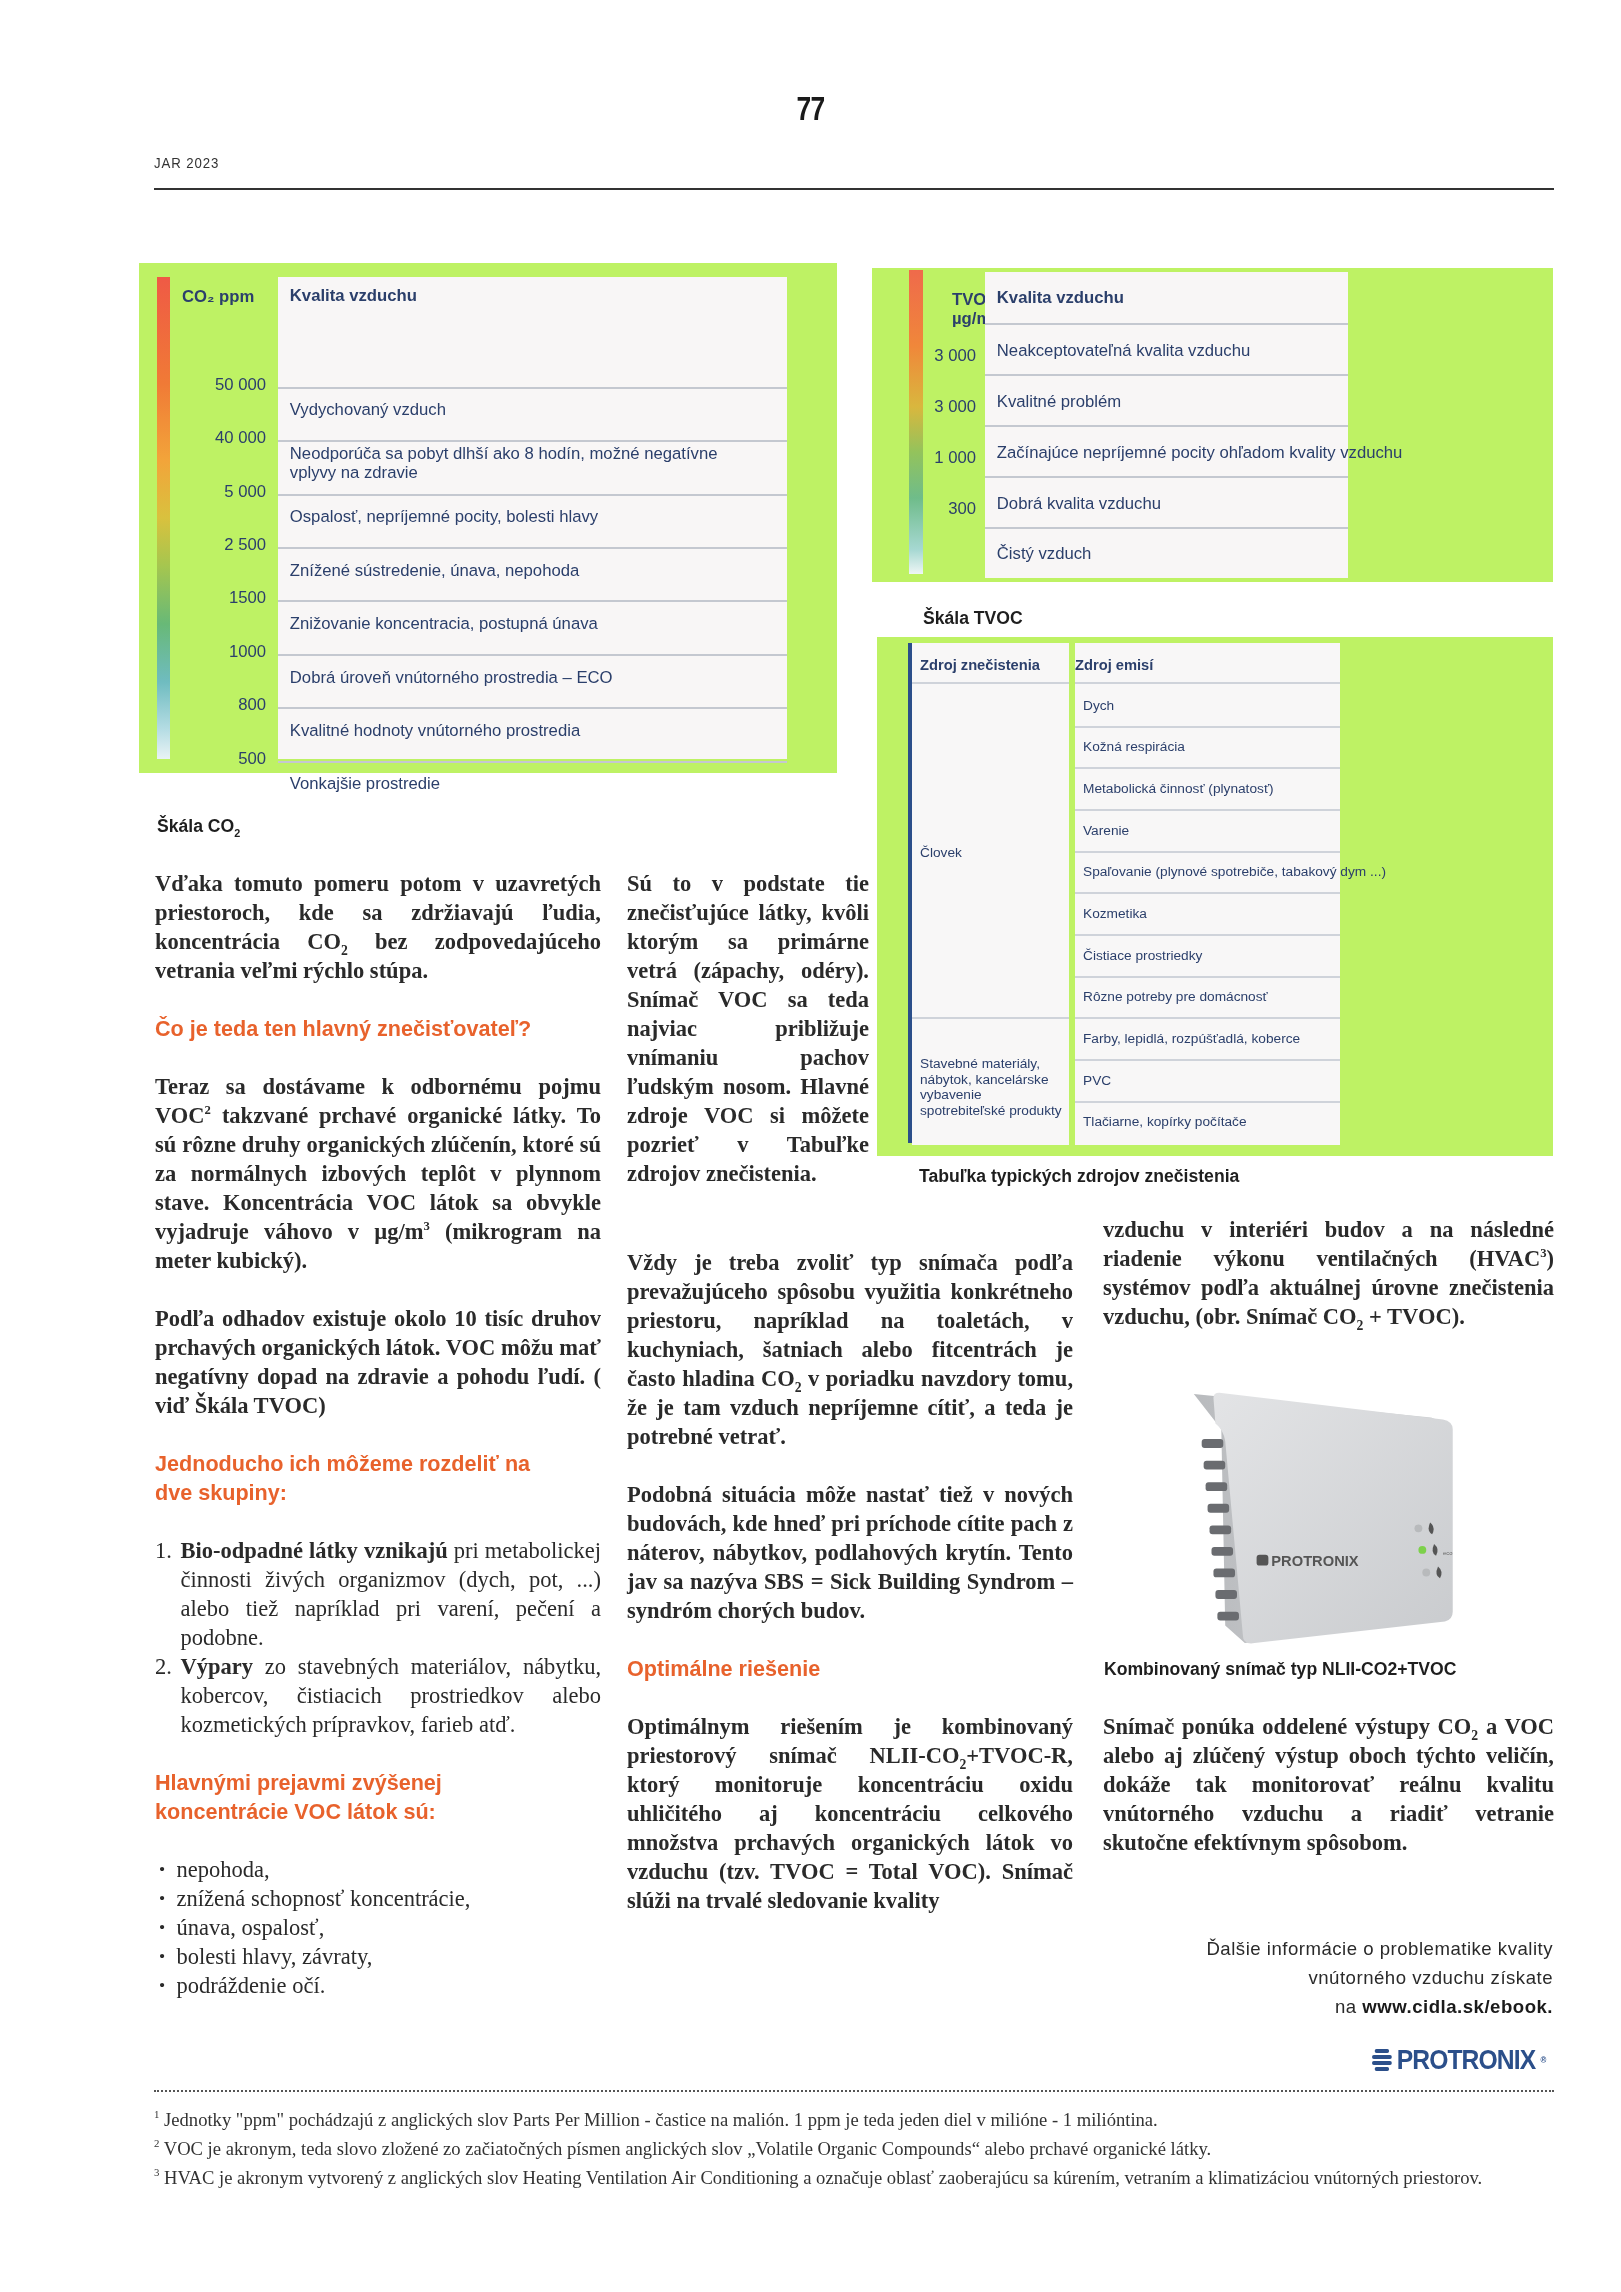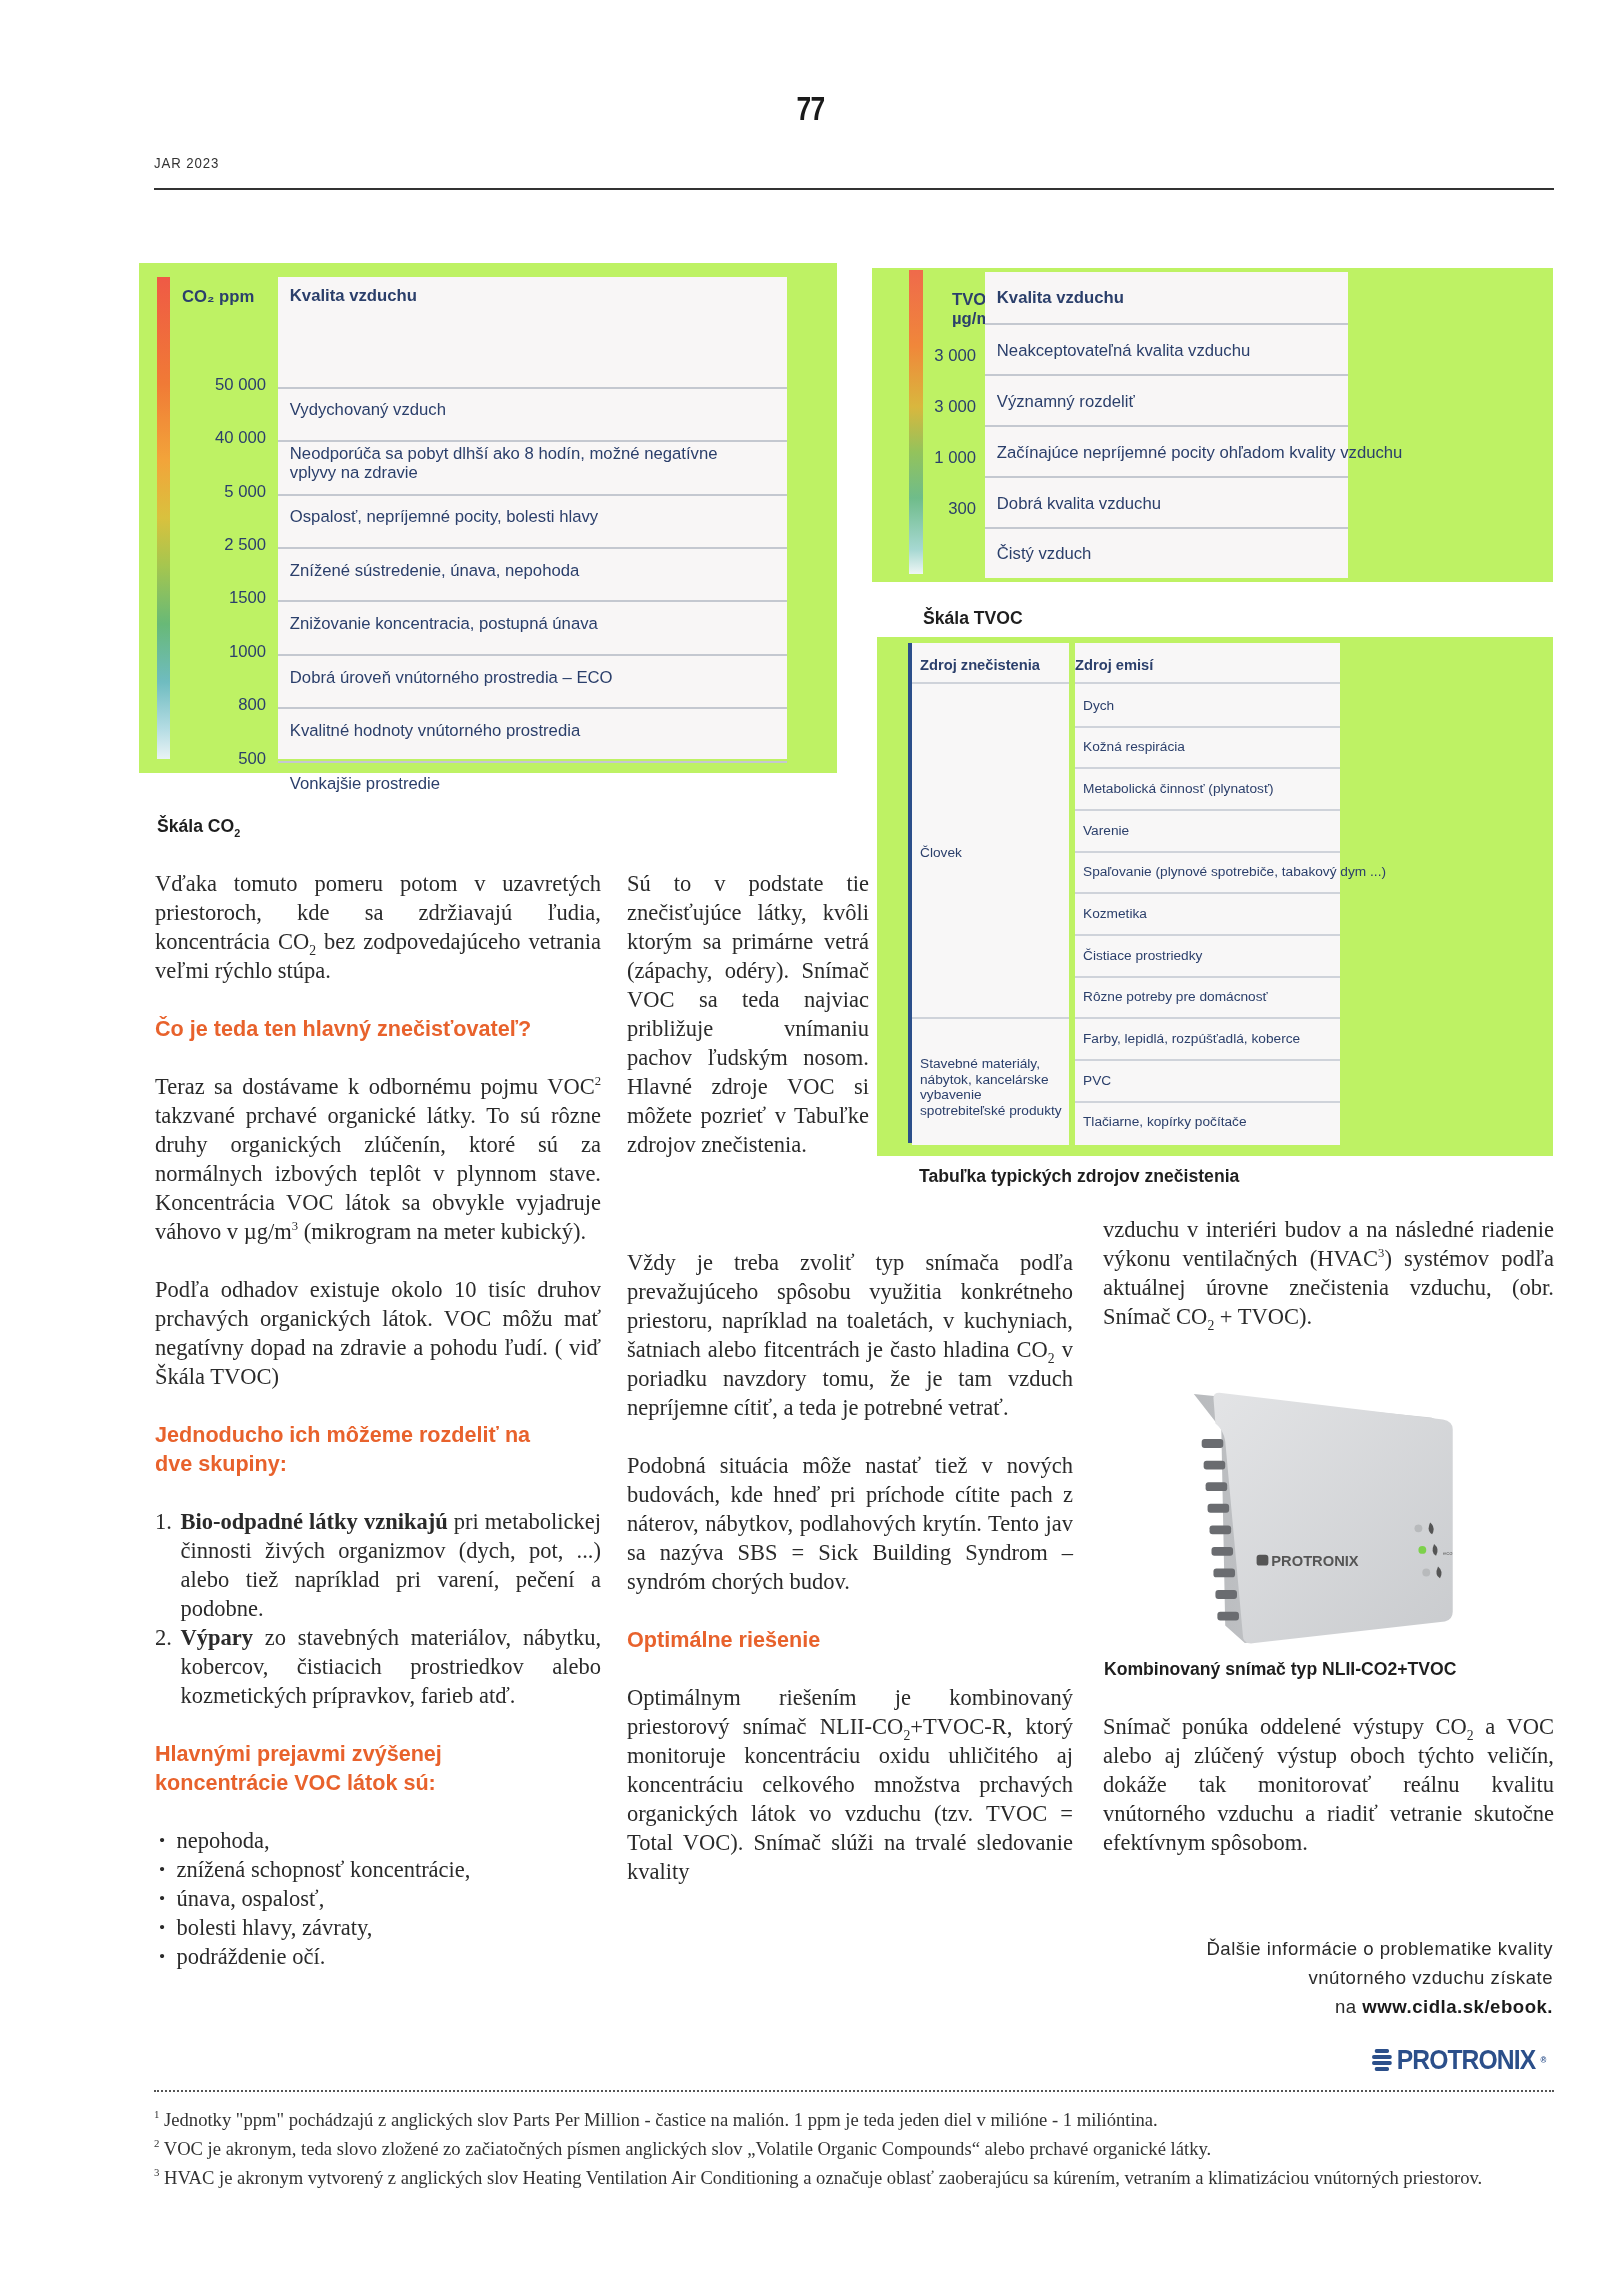--- a/index.html
+++ b/index.html
@@ -23,21 +23,21 @@
   .caption sub { font-size: 10.8px; }
 
   
   .src-col { position: absolute; background: #f8f7f7; }
   .src-head { position: absolute; font-family: "Liberation Sans", sans-serif; font-weight: 700; font-size: 14.7px; color: #2b3f6b; }
   .src-text { position: absolute; font-family: "Liberation Sans", sans-serif; font-size: 13.7px; color: #2b3f6b; line-height: 15.7px; }
   .src-line { position: absolute; height: 2px; background: #cfd3da; }
 
   
   .col { position: absolute; font-size: 22.5px; line-height: 29px; color: #2a2a2a; text-align: justify; }
-  .col p { margin-bottom: 29px; }
+  .col p { margin-bottom: 29px; font-weight: bold; }
   .col sub { font-size: 13.7px; vertical-align: -5.9px; line-height: 0; }
   .col sup { font-size: 12.7px; vertical-align: 8.8px; line-height: 0; }
   .h-orange { font-family: "Liberation Sans", sans-serif; font-weight: 700; color: #e8622c; font-size: 21.6px; line-height: 29px; text-align: left; margin-bottom: 29px; }
   .h-orange sub { font-size: 12.7px; }
   ol.numbered { list-style: none; }
   ol.numbered li { position: relative; padding-left: 25.5px; }
   ol.numbered li .num { position: absolute; left: 0; top: 0; }
   ul.bullets { list-style: none; text-align: left; }
   ul.bullets li { position: relative; padding-left: 21.6px; }
   ul.bullets li::before { content: "•"; position: absolute; left: 3.9px; top: 0; font-size: 17.6px; }
@@ -114,21 +114,21 @@
   <div class="scale-col" style="left:113px; top:3.9px; width:363px; height:306px;"></div>
   <div class="scale-col" style="left:113px; top:3.9px; width:363px; height:306px; background:transparent;">
     <div class="scale-head" style="left:11.8px; top:15.7px;">Kvalita vzduchu</div>
     <div id="tvoc-rows">
         <div class="scale-line" style="top: 51px;"></div>
         <div class="scale-line" style="top: 102px;"></div>
         <div class="scale-line" style="top: 153px;"></div>
         <div class="scale-line" style="top: 204px;"></div>
         <div class="scale-line" style="top: 255px;"></div>
         <div class="scale-row" style="top: 69px; white-space: nowrap;">Neakceptovateľná kvalita vzduchu</div>
-        <div class="scale-row" style="top: 120px; white-space: nowrap;">Významný rozdeliť</div>
+        <div class="scale-row" style="top: 120px; white-space: nowrap;">Kvalitné problém</div>
         <div class="scale-row" style="top: 171px; white-space: nowrap;">Začínajúce nepríjemné pocity ohľadom kvality vzduchu</div>
         <div class="scale-row" style="top: 222px; white-space: nowrap;">Dobrá kvalita vzduchu</div>
         <div class="scale-row" style="top: 272px; white-space: nowrap;">Čistý vzduch</div>
       </div>
   </div>
 </div>
 <div class="caption" style="left:923px; top:608px;">Škála TVOC</div>
 
 <div class="panel" style="left:877px; top:637px; width:676px; height:519px;">
   <div style="position:absolute; left:31px; top:5.9px; width:3.9px; height:500px; background:#2b4f8a;"></div>

